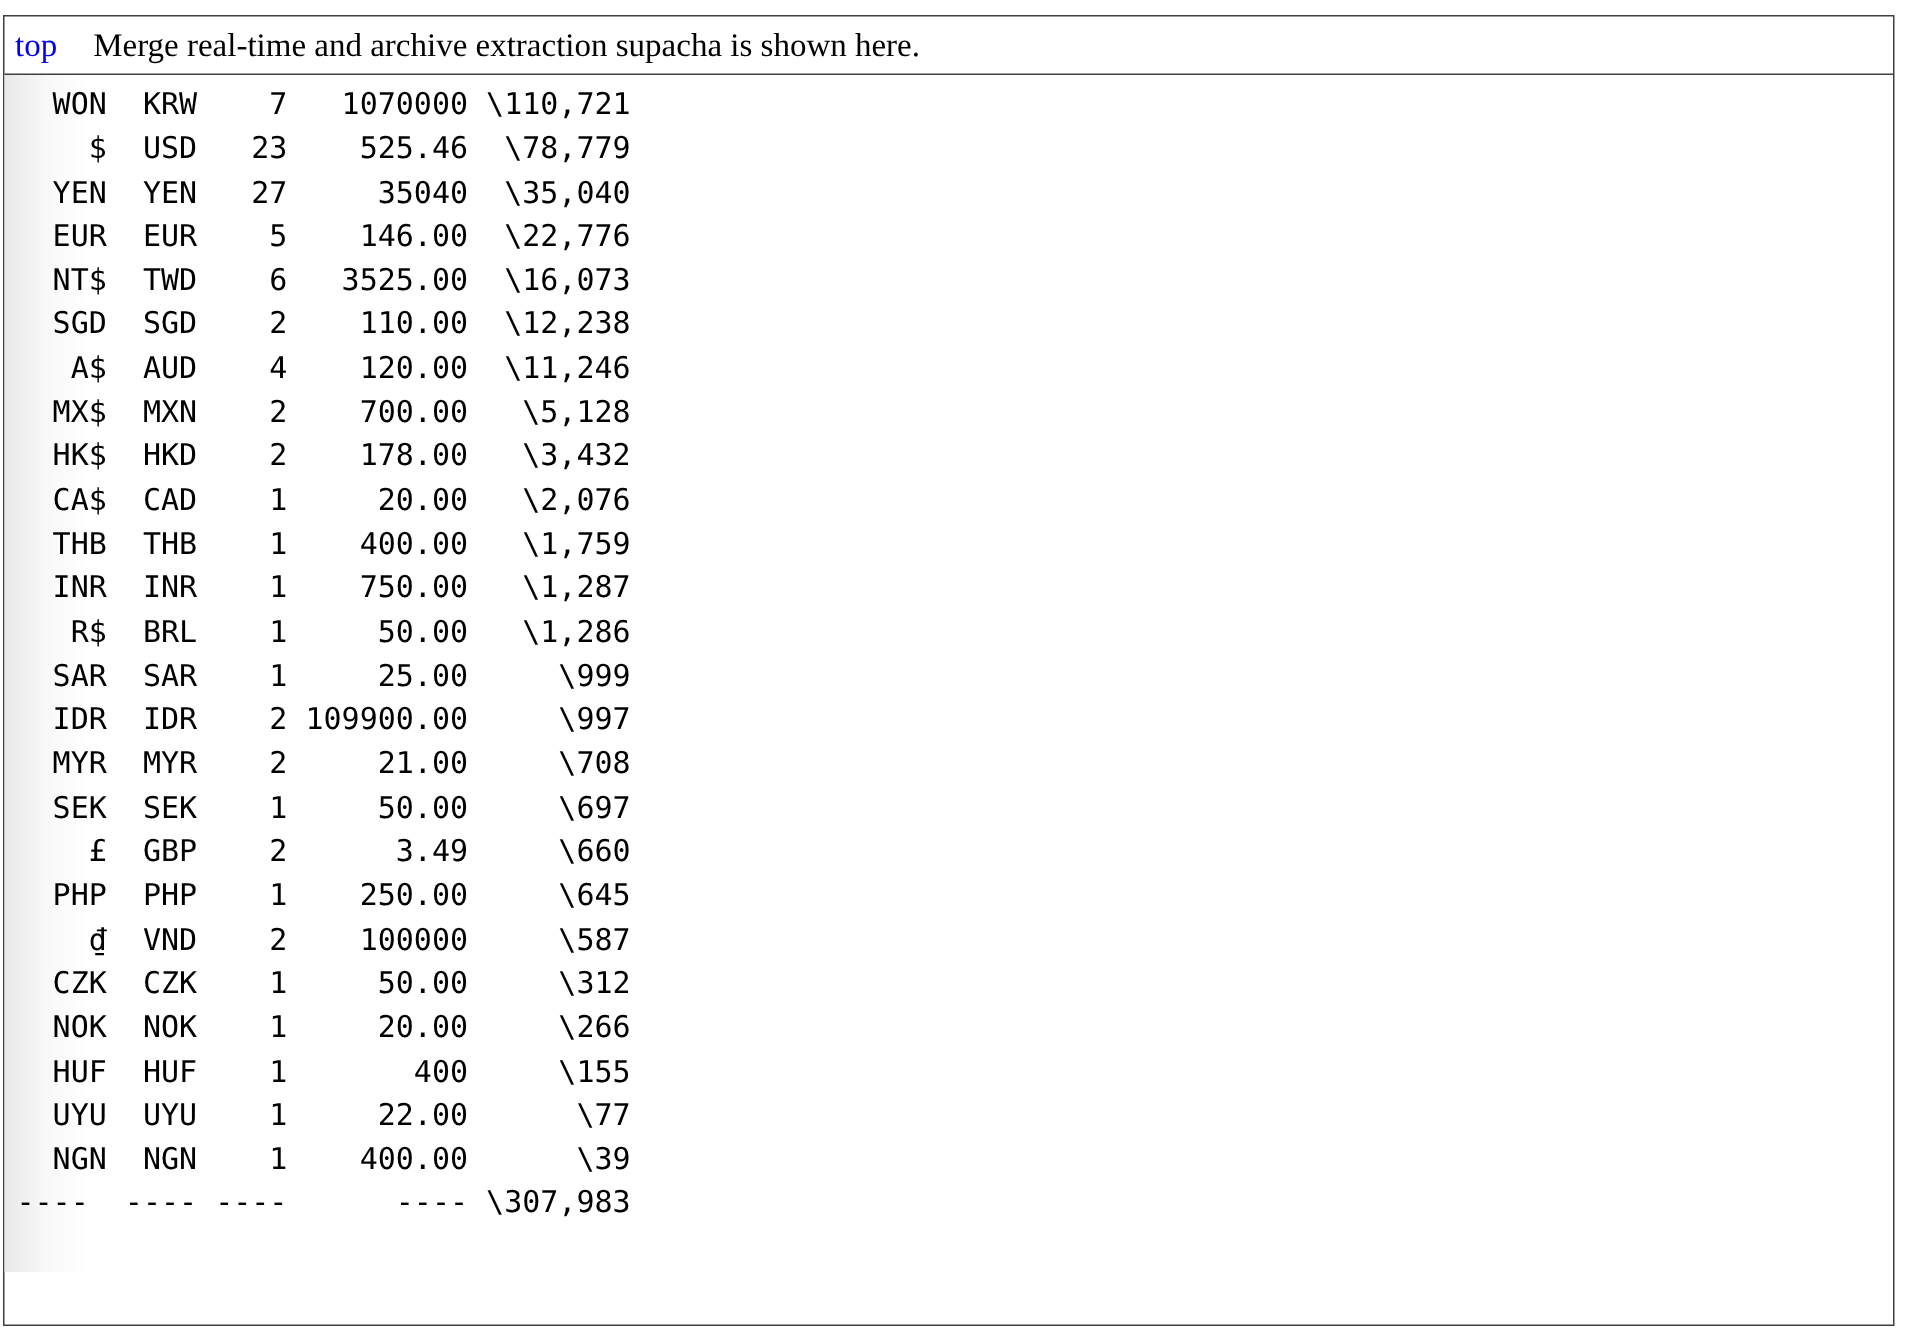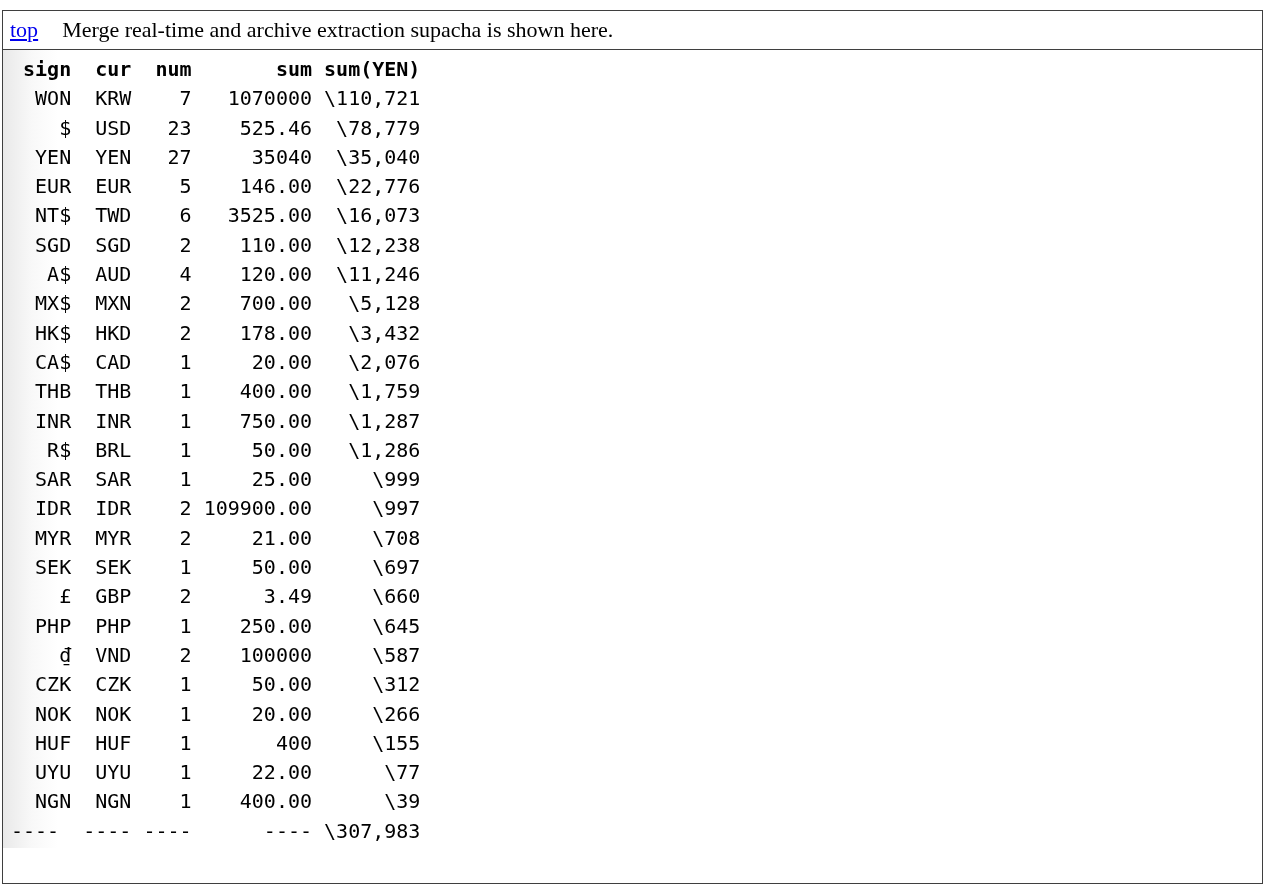--- a/index.html
+++ b/index.html
@@ -31,21 +31,20 @@
     padding: 6px 6px 0 7px;
   }
   .row-title {
     height: 35px;
     border-top: 1px solid var(--border, #3f3f3f);
     padding: 4px 4px 0 5px;
     font-size: 23px;
   }
   a.link {
     color: var(--link, #0000ee);
-    text-decoration: underline;
     cursor: pointer;
   }
   .top-gap { margin-right: 24px; }
   .title-gap { margin-right: 18px; }
   pre.supacha {
     margin: 0;
     height: 799px;
     border-top: 1px solid var(--border, #3f3f3f);
     padding: 5px 0 0 8px;
     font-family: "DejaVu Sans Mono", "Liberation Mono", monospace;
@@ -60,22 +59,21 @@
 </head>
 <body>
 
 <div class="frame">
 
   <div class="row row-top">
     <a class="link top-gap">top</a><span>Merge real-time and archive extraction supacha is shown here.</span>
   </div>
 
 
-  <pre class="supacha"><span class="pre-header"> sign  cur  num       sum sum(YEN)
-</span><span>  WON  KRW    7   1070000 \110,721
+  <pre class="supacha"><span>  WON  KRW    7   1070000 \110,721
     $  USD   23    525.46  \78,779
   YEN  YEN   27     35040  \35,040
   EUR  EUR    5    146.00  \22,776
   NT$  TWD    6   3525.00  \16,073
   SGD  SGD    2    110.00  \12,238
    A$  AUD    4    120.00  \11,246
   MX$  MXN    2    700.00   \5,128
   HK$  HKD    2    178.00   \3,432
   CA$  CAD    1     20.00   \2,076
   THB  THB    1    400.00   \1,759

